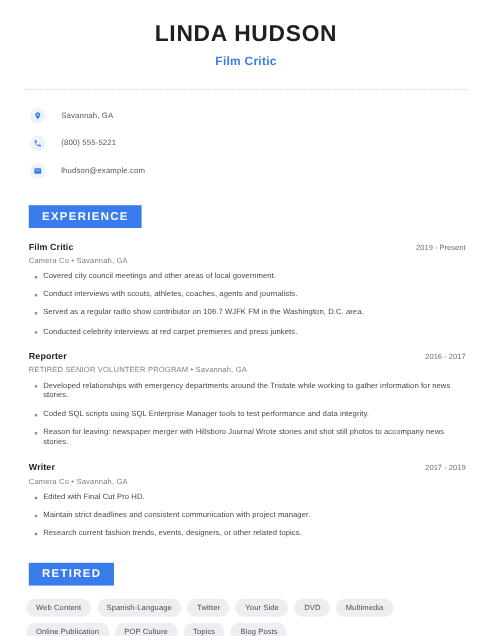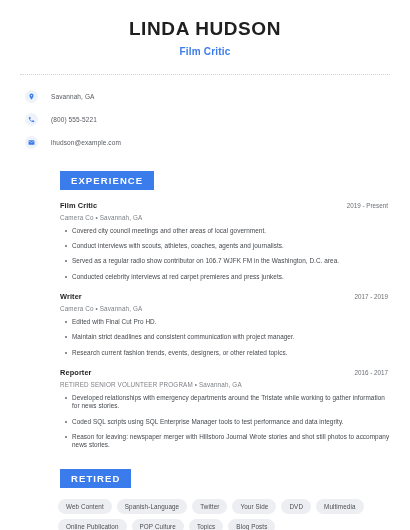--- a/index.html
+++ b/index.html
@@ -73,21 +73,20 @@
   .contact-text {
     margin-left: 13px;
     font-size: 6.5px;
     color: #55595e;
     letter-spacing: 0.1px;
   }
 
   
   .section {
     margin-top: 18px;
-    margin-left: 36px;
   }
   .section-badge {
     display: inline-block;
     background: #3b7ced;
     color: #ffffff;
     font-size: 9.5px;
     font-weight: bold;
     letter-spacing: 1.1px;
     padding: 4px 11px 4px 11px;
     margin-left: 4px;
@@ -216,40 +215,40 @@
           <div class="job-company">Camera Co • Savannah, GA</div>
           <ul class="bullets">
             <li>Covered city council meetings and other areas of local government.</li>
             <li>Conduct interviews with scouts, athletes, coaches, agents and journalists.</li>
             <li>Served as a regular radio show contributor on 106.7 WJFK FM in the Washington, D.C. area.</li>
             <li>Conducted celebrity interviews at red carpet premieres and press junkets.</li>
           </ul>
         </div>
         <div class="job">
           <div class="job-headrow">
+            <div class="job-title">Reporter</div>
+            <div class="job-dates">2016 - 2017</div>
+          </div>
+          <div class="job-company">RETIRED SENIOR VOLUNTEER PROGRAM • Savannah, GA</div>
+          <ul class="bullets">
+            <li>Developed relationships with emergency departments around the Tristate while working to gather information for news stories.</li>
+            <li>Coded SQL scripts using SQL Enterprise Manager tools to test performance and data integrity.</li>
+            <li>Reason for leaving: newspaper merger with Hillsboro Journal Wrote stories and shot still photos to accompany news stories.</li>
+          </ul>
+        </div>
+        <div class="job">
+          <div class="job-headrow">
             <div class="job-title">Writer</div>
             <div class="job-dates">2017 - 2019</div>
           </div>
           <div class="job-company">Camera Co • Savannah, GA</div>
           <ul class="bullets">
             <li>Edited with Final Cut Pro HD.</li>
             <li>Maintain strict deadlines and consistent communication with project manager.</li>
             <li>Research current fashion trends, events, designers, or other related topics.</li>
-          </ul>
-        </div>
-        <div class="job">
-          <div class="job-headrow">
-            <div class="job-title">Reporter</div>
-            <div class="job-dates">2016 - 2017</div>
-          </div>
-          <div class="job-company">RETIRED SENIOR VOLUNTEER PROGRAM • Savannah, GA</div>
-          <ul class="bullets">
-            <li>Developed relationships with emergency departments around the Tristate while working to gather information for news stories.</li>
-            <li>Coded SQL scripts using SQL Enterprise Manager tools to test performance and data integrity.</li>
-            <li>Reason for leaving: newspaper merger with Hillsboro Journal Wrote stories and shot still photos to accompany news stories.</li>
           </ul>
         </div>
       </div>
   </div>
 
   <div class="section">
     <span class="section-badge">RETIRED</span>
     <div class="skills-wrap" id="skill-list">
         <span class="skill-pill">Web Content</span>
         <span class="skill-pill">Spanish-Language</span>

